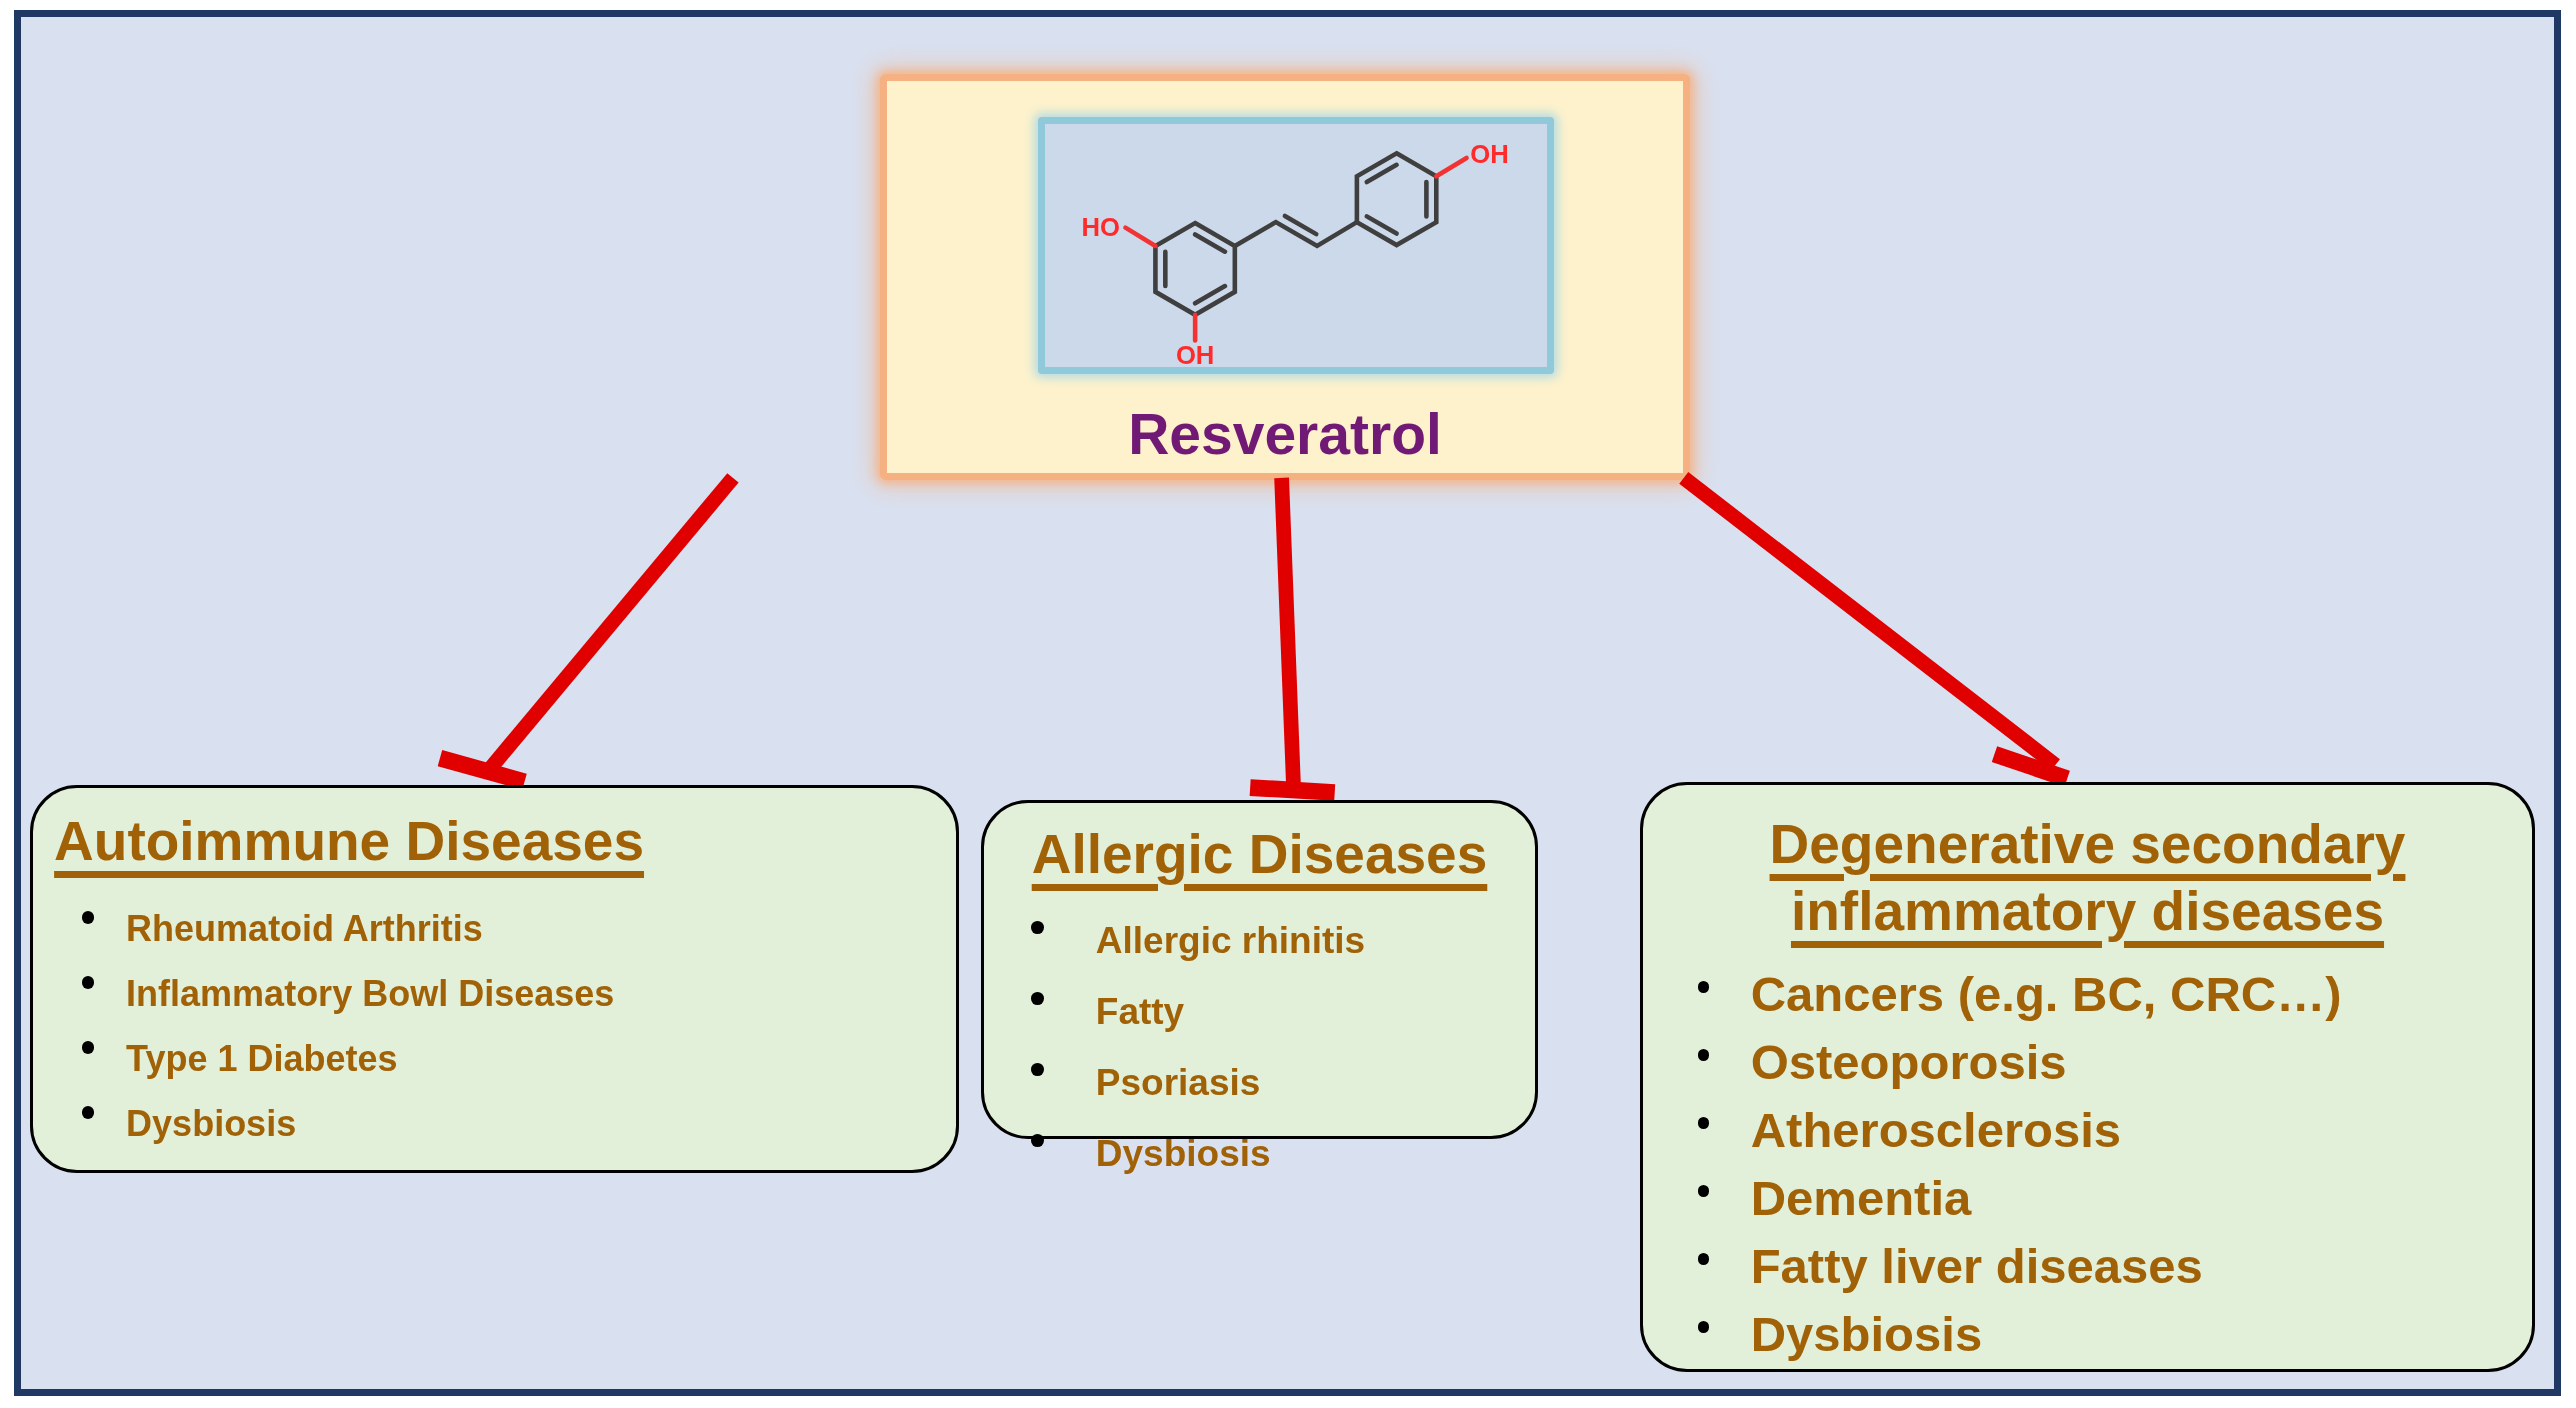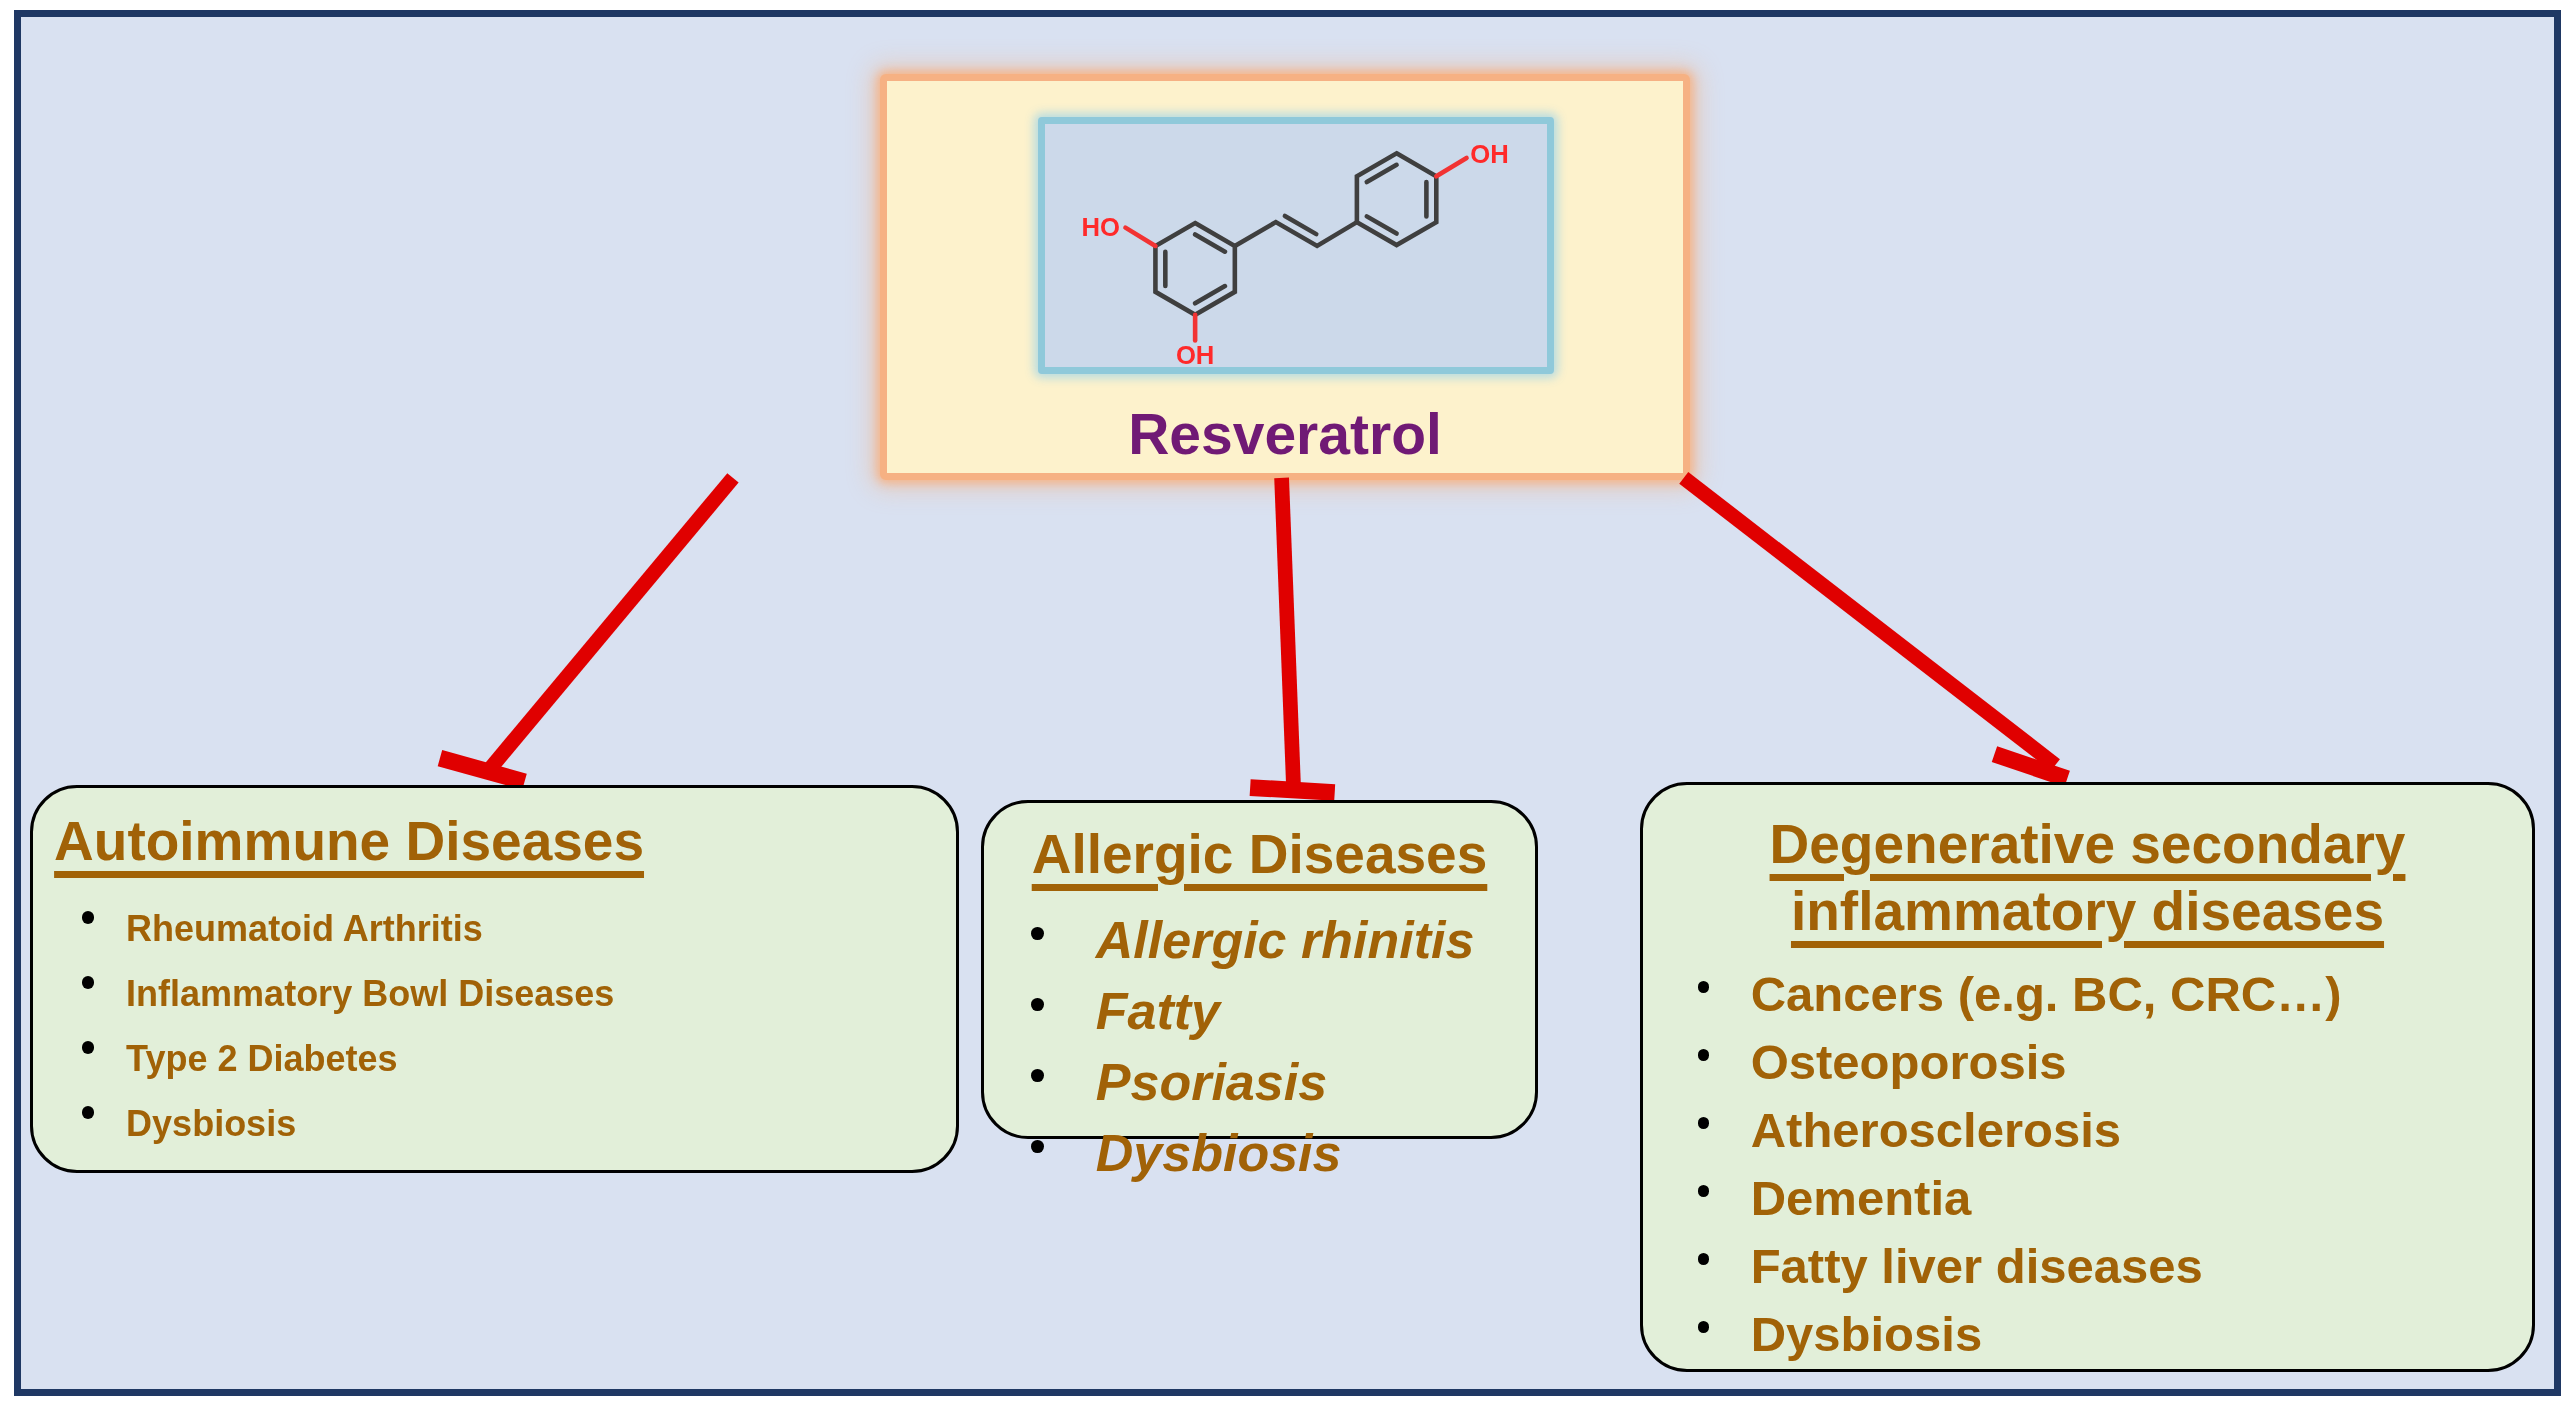--- a/index.html
+++ b/index.html
@@ -48,21 +48,21 @@
   .box-c .dz-title { text-align:center; padding:0 29.5px; }
   .dz-list { list-style:none; margin:21.6px 0 0 0; padding:0; font-weight:bold; }
   .dz-list li { position:relative; }
   .dz-list li::before {
     content:""; position:absolute; width:12.8px; height:12.8px; border-radius:50%;
     background:#000; top:0.42em;
   }
   .box-a .dz-list { font-size:36px; }
   .box-a .dz-list li { line-height:65px; padding-left:72px; }
   .box-a .dz-list li::before { left:27.5px; }
-  .box-b .dz-list { font-size:52px; margin-top:17.7px;font-style:italic; }
+  .box-b .dz-list { font-size:37px; margin-top:17.7px; }
   .box-b .dz-list li { line-height:71px; padding-left:98px; }
   .box-b .dz-list li::before { left:33px; }
   .box-c .dz-list { font-size:49px; margin-top:15.7px; }
   .box-c .dz-list li { line-height:68px; padding-left:90px; }
   .box-c .dz-list li::before { left:37px; width:11.8px; height:11.8px; }
 </style>
 </head>
 <body>
 
 <div class="canvas">
@@ -106,21 +106,21 @@
       <line x1="1712" y1="486" x2="2090" y2="778"></line>
       <line x1="2028" y1="767" x2="2102" y2="792" stroke-width="17"></line>
     </g>
   </svg>
 
   <div class="disease-box box-a">
     <div class="dz-title">Autoimmune Diseases</div>
     <ul class="dz-list">
       <li>Rheumatoid Arthritis</li>
       <li>Inflammatory Bowl Diseases</li>
-      <li>Type 2 Diabetes</li>
+      <li>Type 1 Diabetes</li>
       <li>Dysbiosis</li>
     </ul>
   </div>
 
   <div class="disease-box box-b">
     <div class="dz-title">Allergic Diseases</div>
     <ul class="dz-list">
       <li>Allergic rhinitis</li>
       <li>Fatty</li>
       <li>Psoriasis</li>

